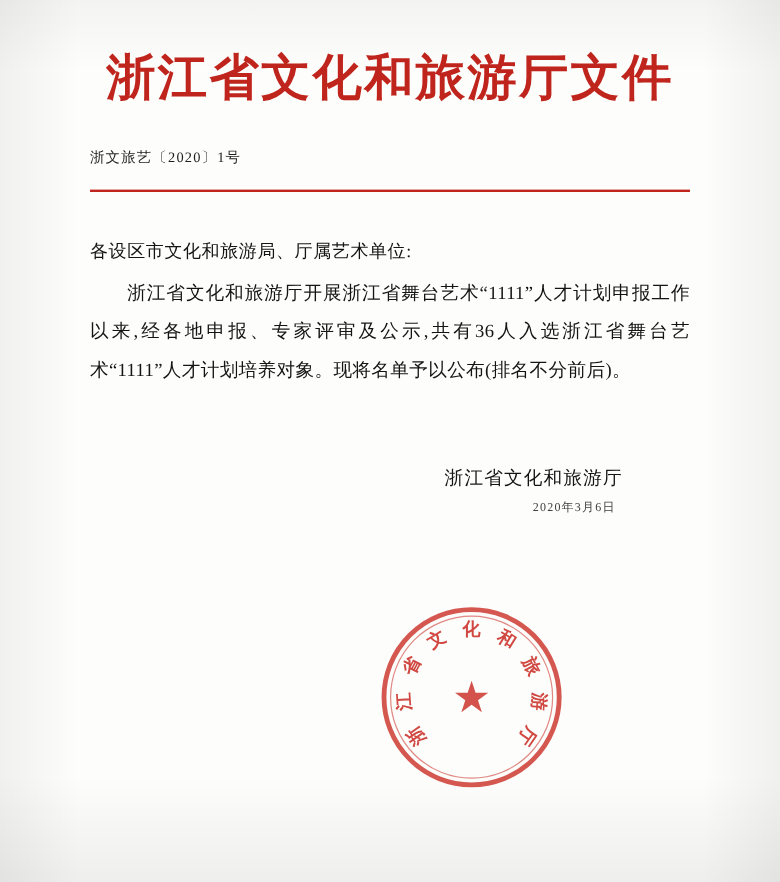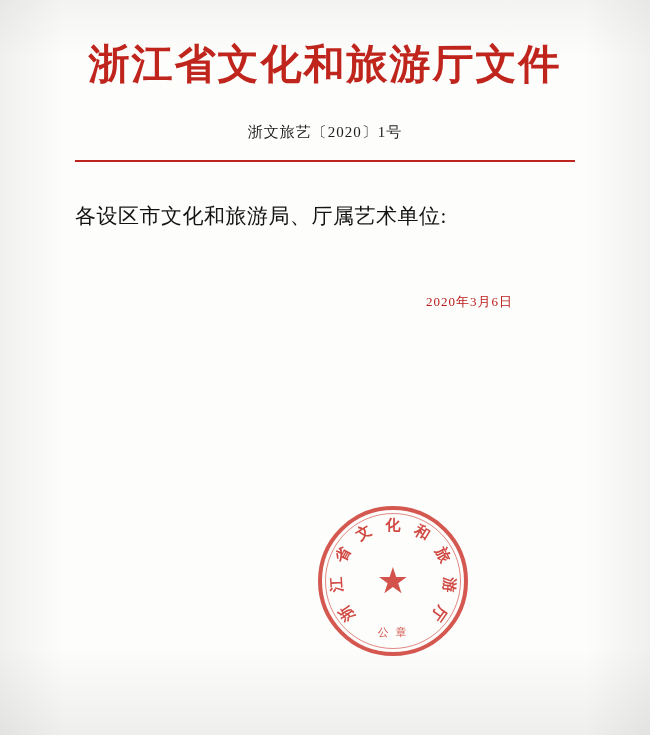--- a/index.html
+++ b/index.html
@@ -46,22 +46,21 @@
     font-family: "Liberation Serif", "DejaVu Serif", serif;
     font-weight: bold;
     font-size: 41px;
     letter-spacing: 2px;
     line-height: 1.1;
     margin-top: 42px;
     white-space: nowrap;
   }
 
   .doc-number {
-    text-align: center;
-    font-size: 15px;
+    font-size: 12px;
     color: #1d1d1d;
     letter-spacing: 1px;
     margin-top: 36px;
   }
 
   .red-rule {
     height: 2px;
     background: #c0251d;
     margin: 18px 0 0 0;
     width: 500px;
@@ -72,21 +71,21 @@
     font-size: 19px;
     font-weight: bold;
     color: #121212;
     line-height: 1.75;
     margin-top: 40px;
     padding: 0 6px;
   }
   .title .line { display: block; }
 
   .salutation {
-    font-size: 21px;
+    font-size: 15px;
     color: #141414;
     margin-top: 38px;
     letter-spacing: 0.5px;
   }
 
   .para {
     font-size: 15.5px;
     color: #141414;
     line-height: 2.05;
     text-align: justify;
@@ -114,22 +113,22 @@
     padding-right: 56px;
     position: relative;
   }
   .sign-org {
     font-size: 15.5px;
     color: #141414;
     letter-spacing: 1px;
     line-height: 1.9;
   }
   .sign-date {
-    font-size: 13px;
-    color: #b91c1c;
+    font-size: 10px;
+    color: #404040;
     letter-spacing: 1px;
     line-height: 1.9;
     padding-right: 6px;
   }
 
   
   .seal {
     position: absolute;
     left: 318px;
     top: 506px;
@@ -196,40 +195,41 @@
 
     <div class="doc-number">浙文旅艺〔2020〕1号</div>
 
     <div class="red-rule"></div>
 
     <div class="title">
     </div>
 
     <div class="salutation">各设区市文化和旅游局、厅属艺术单位:</div>
 
+    <div class="para">浙江省文化和旅游厅开展浙江省舞台艺术“1111”人才计划申报工作以来,经各地申报、专家评审及公示,共有36人入选浙江省舞台艺术“1111”人才计划培养对象。现将名单予以公布(排名不分前后)。</div>
 
 
 
     <div class="sign-block">
+      <div class="sign-org">浙江省文化和旅游厅</div>
       <div class="sign-date">2020年3月6日</div>
     </div>
 
   </div>
 
   <div class="seal">
     <div class="ring"></div>
     <div class="ring2"></div>
     <div class="star">★</div>
     <div class="seal-text" id="seal-arc">
         <span style="transform: rotate(-215deg) translate(56px) rotate(90deg) translate(-50%, -50%);">浙</span>
         <span style="transform: rotate(-183.75deg) translate(56px) rotate(90deg) translate(-50%, -50%);">江</span>
         <span style="transform: rotate(-152.5deg) translate(56px) rotate(90deg) translate(-50%, -50%);">省</span>
         <span style="transform: rotate(-121.25deg) translate(56px) rotate(90deg) translate(-50%, -50%);">文</span>
         <span style="transform: rotate(-90deg) translate(56px) rotate(90deg) translate(-50%, -50%);">化</span>
         <span style="transform: rotate(-58.75deg) translate(56px) rotate(90deg) translate(-50%, -50%);">和</span>
         <span style="transform: rotate(-27.5deg) translate(56px) rotate(90deg) translate(-50%, -50%);">旅</span>
         <span style="transform: rotate(3.75deg) translate(56px) rotate(90deg) translate(-50%, -50%);">游</span>
         <span style="transform: rotate(35deg) translate(56px) rotate(90deg) translate(-50%, -50%);">厅</span>
       </div>
-    <div class="seal-bottom">公 章</div>
   </div>
 
 </div>
 
 </body></html>

